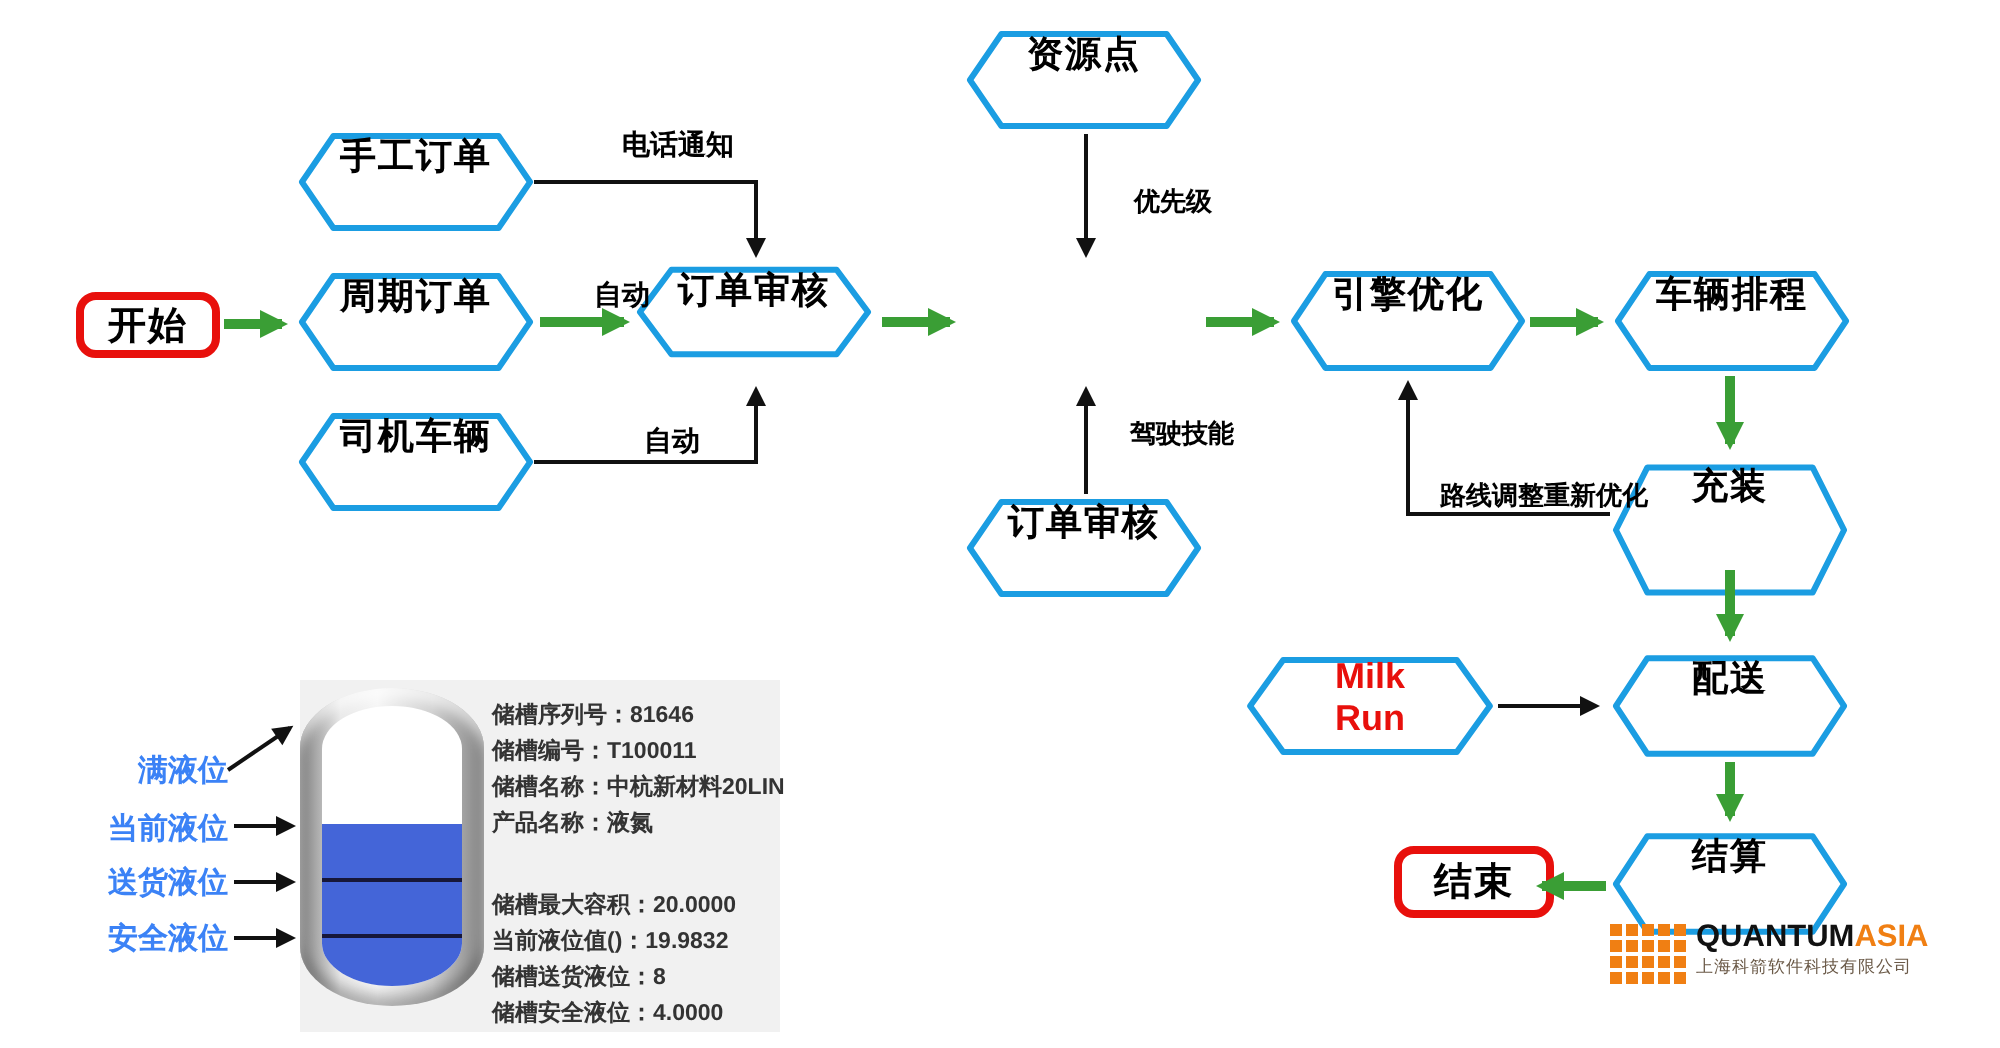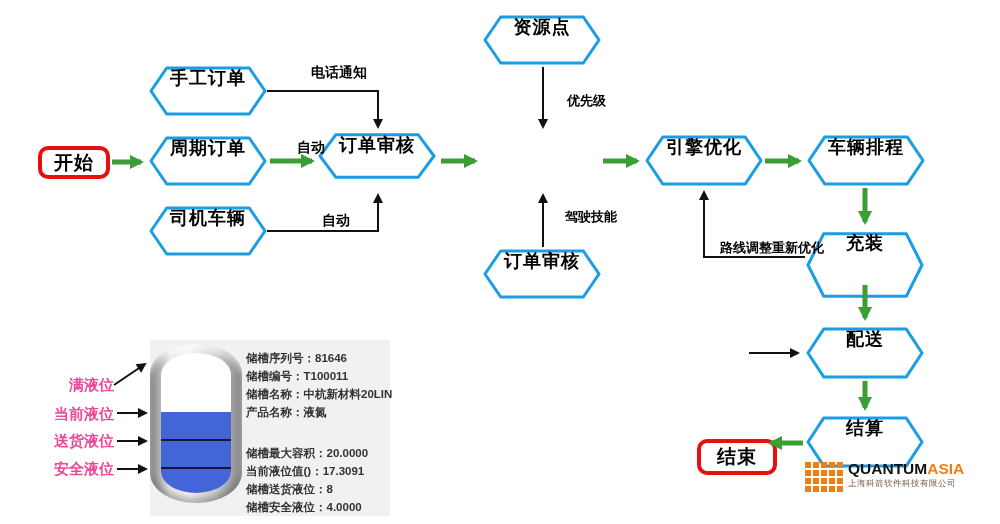--- a/index.html
+++ b/index.html
@@ -30,21 +30,21 @@
 
   
   .panel { position:absolute; left:150px; top:340px; width:240px; height:176px; background:#f1f1f1; }
   .tank { position:absolute; left:150px; top:344px; width:92px; height:159px; border-radius:46px / 30px;
           background:linear-gradient(90deg,#7e7e7e 0%,#e9e9e9 22%,#f6f6f6 42%,#cfcfcf 72%,#828282 100%);
           box-shadow:inset 0 5px 6px rgba(255,255,255,.65), inset 0 -5px 7px rgba(0,0,0,.28); }
   .tank-inner { position:absolute; left:11px; right:11px; top:9px; bottom:10px; background:#fff;
                 border-radius:36px / 22px; overflow:hidden; }
   .liquid { position:absolute; left:0; right:0; bottom:0; height:58%; background:#4465d8; }
   .liq-line { position:absolute; left:0; right:0; height:2px; background:#17173a; }
-  .tlabel { position:absolute; left:38px; width:76px; text-align:right; font-weight:bold; font-size:15px; color:#ec4899; }
+  .tlabel { position:absolute; left:38px; width:76px; text-align:right; font-weight:bold; font-size:15px; color:#3b82f6; }
 
   .info { position:absolute; left:246px; width:140px; font-weight:bold; font-size:11.5px; color:#333; }
   .info div { margin-bottom:5.5px; line-height:12.5px; white-space:nowrap; }
 
   
   .logo { position:absolute; left:805px; top:460px; display:flex; align-items:flex-start; }
   .logo-grid { display:grid; grid-template-columns:repeat(5,6px); grid-auto-rows:6px; gap:2px; margin-right:5px; margin-top:2px; }
   .logo-grid i { background:#f07f13; display:block; }
   .logo-text { display:flex; flex-direction:column; }
   .brand { font-weight:bold; font-size:15.5px; letter-spacing:0; line-height:17px; color:#111; }
@@ -54,21 +54,21 @@
 </head>
 <body>
 
 <div class="canvas">
 
   <div class="panel"></div>
 
   <div class="pill" style="left:38px;top:146px;width:72px;height:33px">
     <span>开始</span>
   </div>
-  <div class="pill" style="left:697px;top:439px;width:80px;height:36px">
+  <div class="pill" style="left:697px;top:423px;width:80px;height:36px">
     <span>结束</span>
   </div>
 
   <div class="hex" style="left:149px;top:136px;width:118px;height:50px">
     <svg viewBox="0 0 120 50" preserveAspectRatio="none">
         <polygon points="18,2 102,2 118,25 102,48 18,48 2,25"></polygon>
       </svg>
     <span class="hexlabel">周期订单</span>
   </div>
   <div class="hex" style="left:149px;top:66px;width:118px;height:50px">
@@ -111,20 +111,26 @@
     <svg viewBox="0 0 120 50" preserveAspectRatio="none">
         <polygon points="18,2 102,2 118,25 102,48 18,48 2,25"></polygon>
       </svg>
     <span class="hexlabel">引擎优化</span>
   </div>
   <div class="hex" style="left:806px;top:231px;width:118px;height:68px">
     <svg viewBox="0 0 120 50" preserveAspectRatio="none">
         <polygon points="18,2 102,2 118,25 102,48 18,48 2,25"></polygon>
       </svg>
     <span class="hexlabel">充装</span>
+  </div>
+  <div class="hex" style="left:623px;top:328px;width:124px;height:50px">
+    <svg viewBox="0 0 120 50" preserveAspectRatio="none">
+        <polygon points="18,2 102,2 118,25 102,48 18,48 2,25"></polygon>
+      </svg>
+    <span class="hexlabel red2">Milk Run</span>
   </div>
   <div class="hex" style="left:806px;top:416px;width:118px;height:52px">
     <svg viewBox="0 0 120 50" preserveAspectRatio="none">
         <polygon points="18,2 102,2 118,25 102,48 18,48 2,25"></polygon>
       </svg>
     <span class="hexlabel">结算</span>
   </div>
   <div class="hex" style="left:806px;top:327px;width:118px;height:52px">
     <svg viewBox="0 0 120 50" preserveAspectRatio="none">
         <polygon points="18,2 102,2 118,25 102,48 18,48 2,25"></polygon>
@@ -154,21 +160,21 @@
   <div class="tlabel" style="top:460px">安全液位</div>
 
   <div class="info" style="top:352px">
     <div>储槽序列号：81646</div>
     <div>储槽编号：T100011</div>
     <div>储槽名称：中杭新材料20LIN</div>
     <div>产品名称：液氮</div>
   </div>
   <div class="info" style="top:447px">
     <div>储槽最大容积：20.0000</div>
-    <div>当前液位值()：17.3091</div>
+    <div>当前液位值()：19.9832</div>
     <div>储槽送货液位：8</div>
     <div>储槽安全液位：4.0000</div>
   </div>
 
   <div class="logo">
     <div class="logo-grid">
       <i></i>
         <i></i>
         <i></i>
         <i></i>

